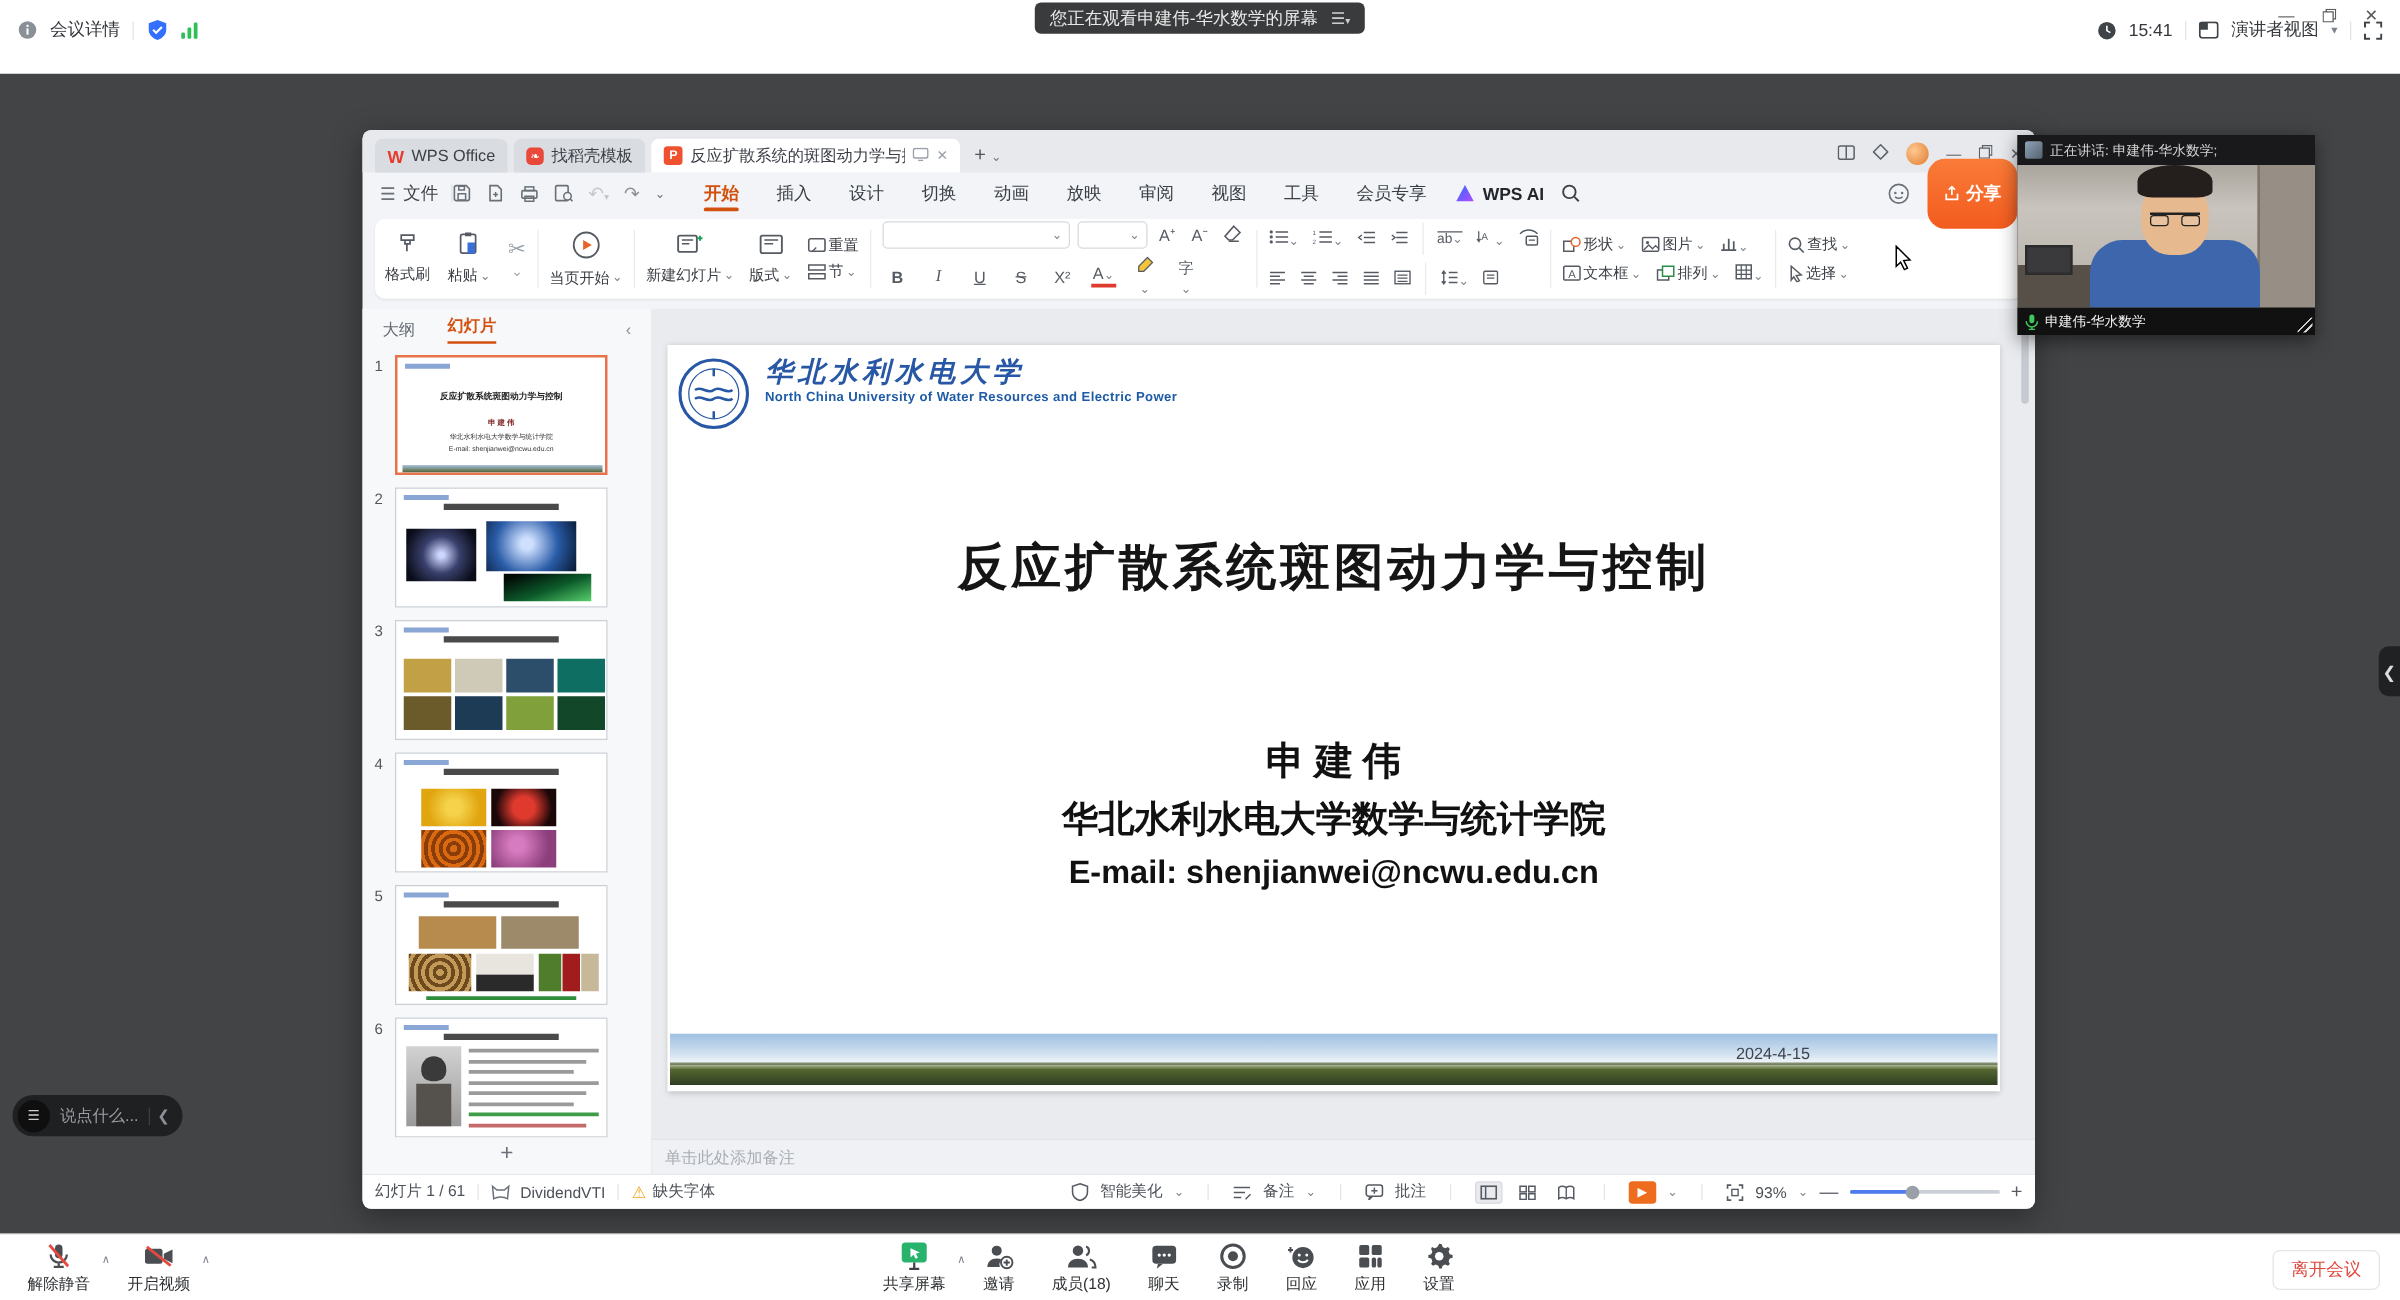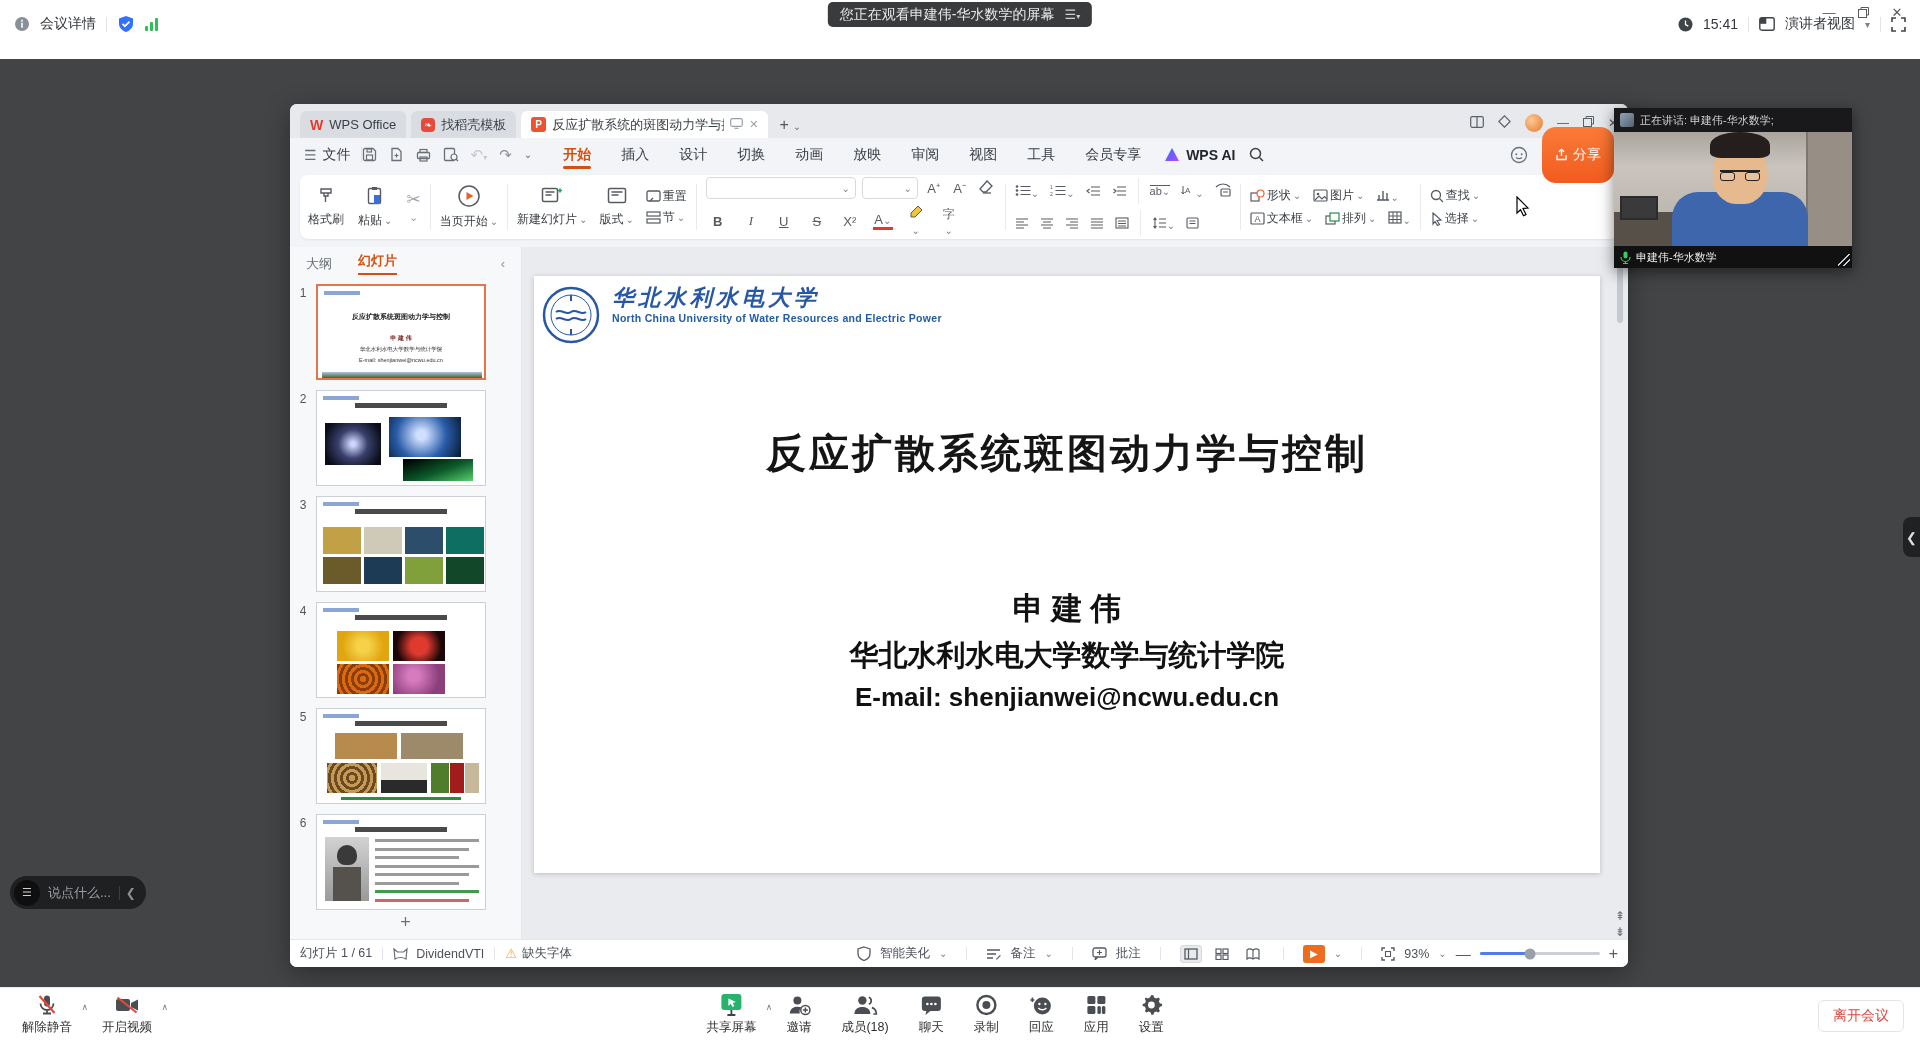--- a/index.html
+++ b/index.html
@@ -50,21 +50,21 @@
   .qbar { display:flex; align-items:center; gap:12px; margin-right:16px; color:#6a7078; }
   .qbar svg { display:block; }
   .q-dis { color:#c3c8cf; }
   .menu-items { display:flex; align-items:flex-end; }
   .menu-item { padding:0 15px; line-height:31px; cursor:default; }
   .menu-item.active { color:#d4500f; font-weight:bold; position:relative; }
   .menu-item.active::after { content:""; position:absolute; left:15px; right:15px; bottom:1px; height:3px; background:#d4500f; border-radius:2px; }
   .ai-block { display:flex; align-items:center; gap:6px; margin-left:8px; font-weight:bold; color:#23262b; }
   .mright { margin-left:auto; display:flex; align-items:center; gap:14px; }
   .share-btn { display:flex; align-items:center; gap:5px; background:linear-gradient(180deg,#fa7b38,#f25b1e);
-    color:#fff; font-size:14px; border-radius:14px; padding:19px 13px; }
+    color:#fff; font-size:14px; border-radius:14px; padding:19px 13px;font-weight:bold; }
 
   
   .toolbar { height:76px; padding:4px 10px 8px; }
   .tool-card { background:#fff; border-radius:8px; height:64px; display:flex; align-items:center; padding:0 8px; box-shadow:0 1px 2px rgba(31,35,41,.08); }
   .vsep { width:1px; height:46px; background:#e8eaee; margin:0 9px; flex:none; }
   .tcol { display:flex; flex-direction:column; align-items:center; justify-content:center; gap:3px; }
   .trow { display:flex; align-items:center; gap:10px; }
   .tlabel { font-size:12px; color:#3c4046; white-space:nowrap; display:flex; align-items:center; gap:2px; }
   .tic { color:#565b63; font-size:15px; line-height:1; }
   .big-ic { font-size:20px; }
@@ -674,28 +674,34 @@
             </svg>
             <div>
               <div class="u-text-cn">华北水利水电大学</div>
               <div class="u-text-en">North China University of Water Resources and Electric Power</div>
             </div>
           </div>
           <div class="s-title">反应扩散系统斑图动力学与控制</div>
           <div class="s-author">申 建 伟</div>
           <div class="s-affil">华北水利水电大学数学与统计学院</div>
           <div class="s-email">E-mail: shenjianwei@ncwu.edu.cn</div>
+          <div class="pano">
+            <span class="pano-date">2024-4-15</span>
+          </div>
         </div>
         <div class="canvas-scroll">
             <span class="scroll-thumb"></span>
           </div>
         <div class="pg-btns">
           <span>⇞</span>
           <span>⇟</span>
         </div>
+        <div class="notes-bar">
+            <span>单击此处添加备注</span>
+          </div>
       </div>
     </div>
 
     <div class="statusbar">
       <span>幻灯片 1 / 61</span>
       <span class="sdiv"></span>
       <svg width="15" height="13" viewBox="0 0 15 13">
           <path d="M2 12L1 2l3.5 3h6L14 2l-1 10c-3-2-8-2-11 0z" fill="none" stroke="#6a7078" stroke-width="1.2"></path>
         </svg>
       <span style="margin-left:8px">DividendVTI</span>

